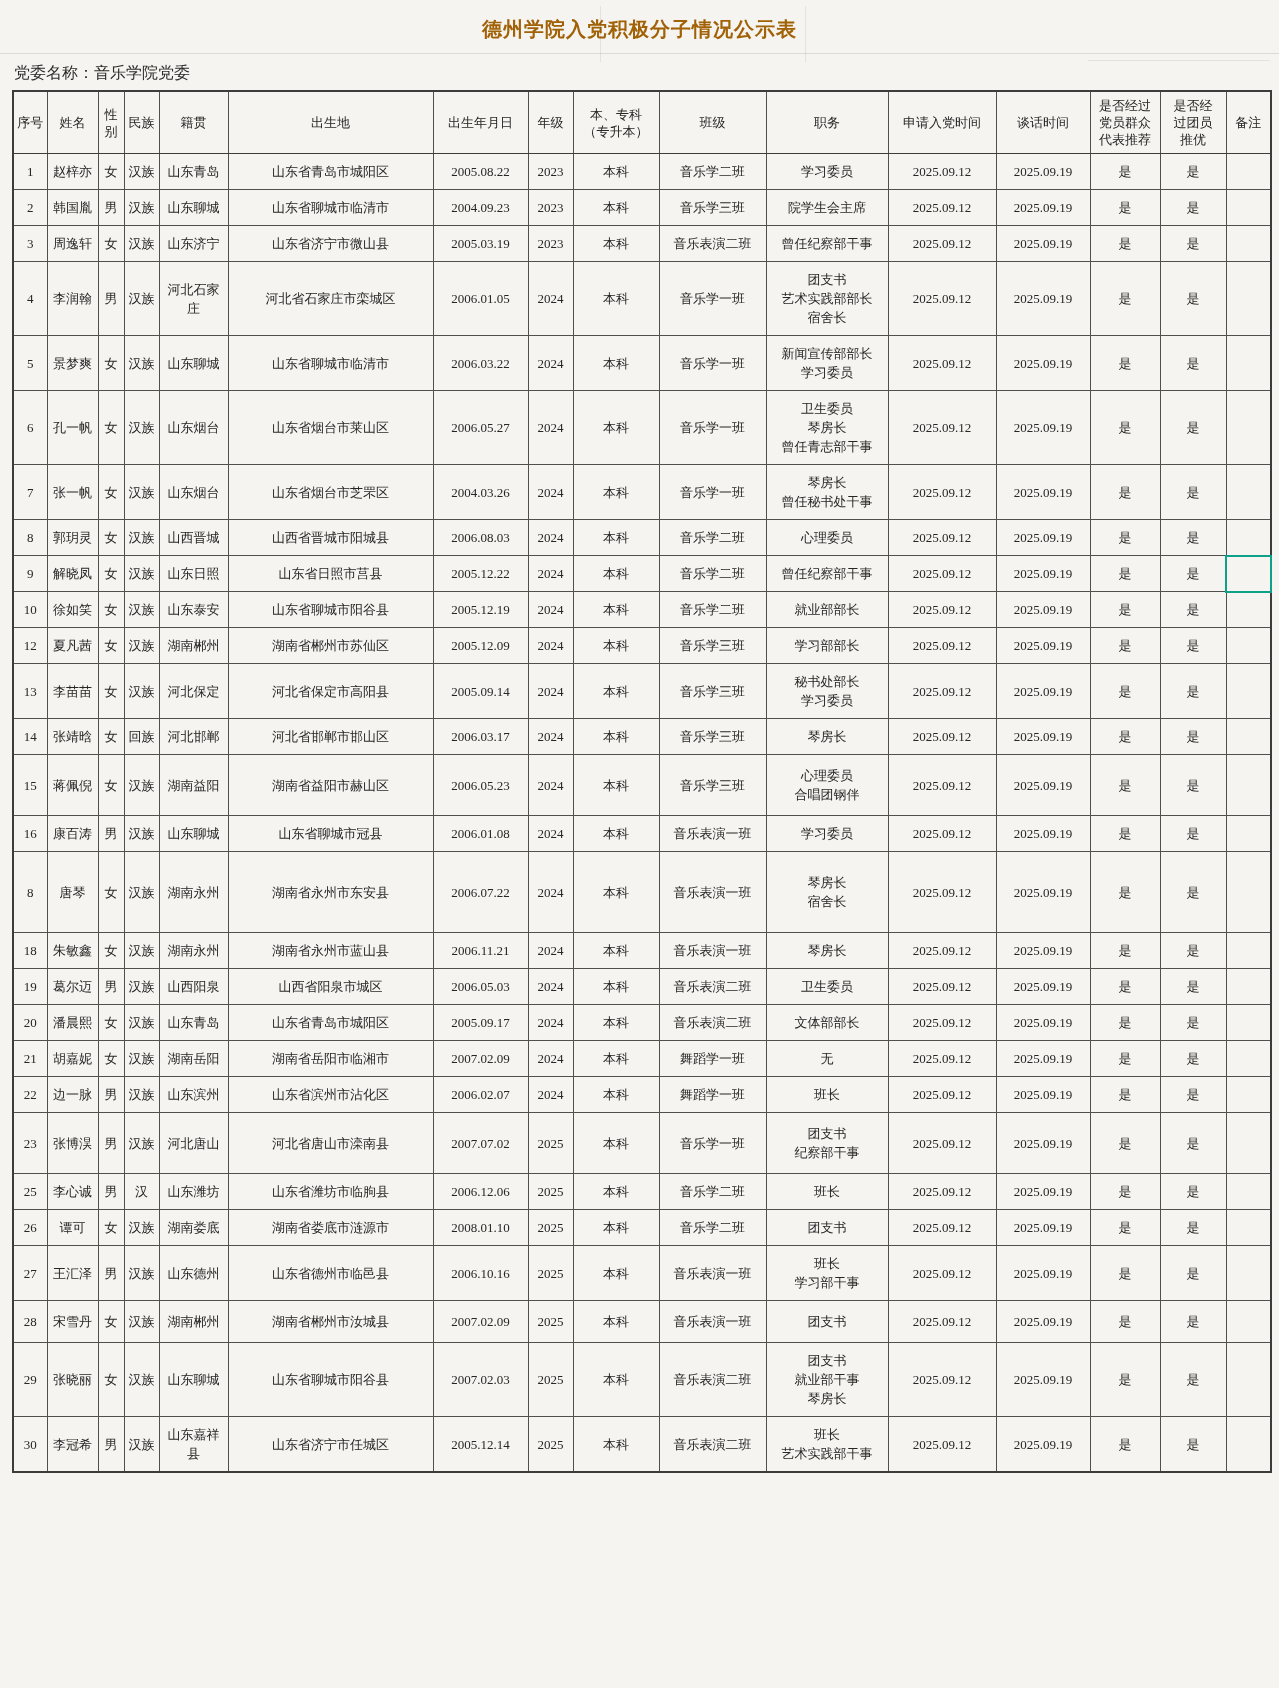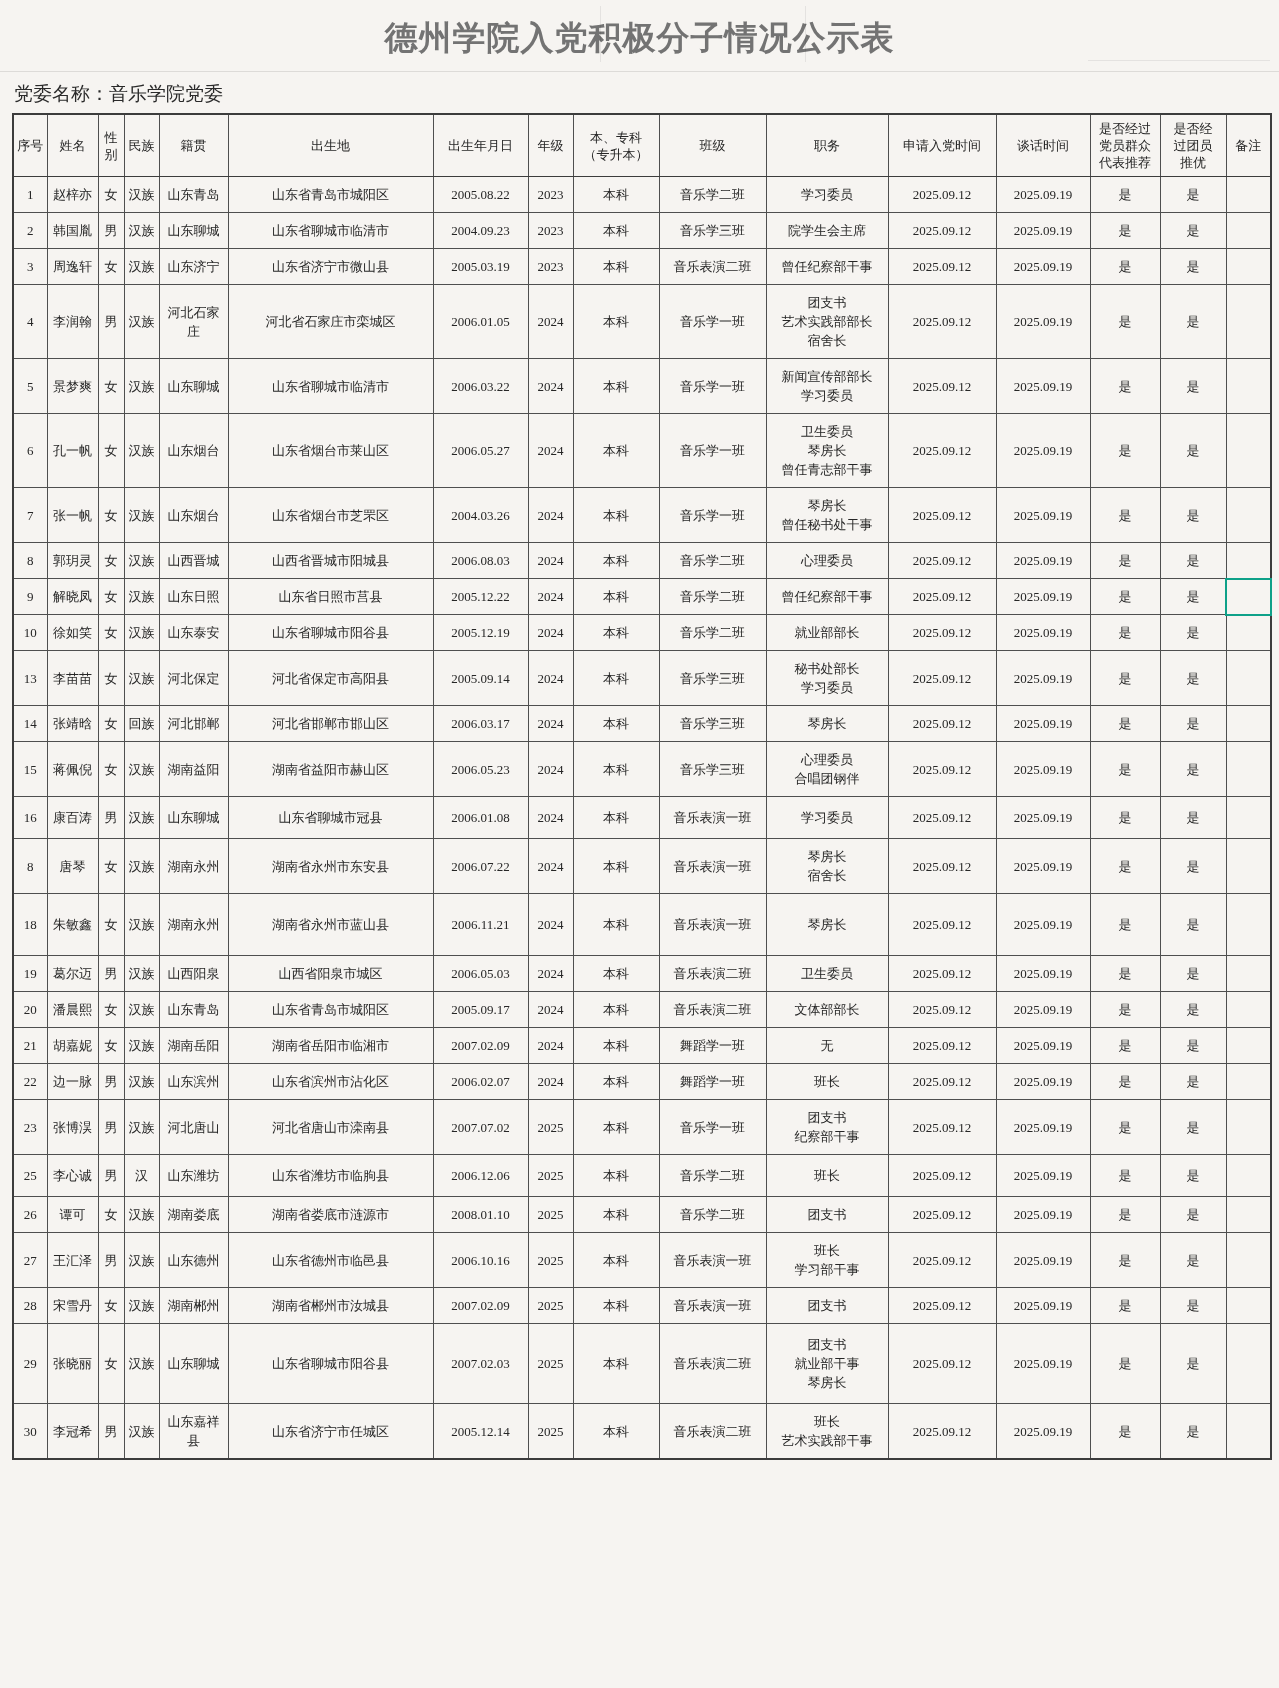--- a/index.html
+++ b/index.html
@@ -11,30 +11,30 @@
     font-family: "Liberation Serif", "DejaVu Serif", serif;
     color: #232323;
     overflow: hidden;
     position: relative;
   }
   .sheet { position: relative; width: 1279px; height: 1688px; }
 
   .title {
     padding-top: 16px;
     text-align: center;
-    font-size: 33px;
+    font-size: 20px;
     font-weight: 700;
     letter-spacing: 1px;
-    color: #737373;
+    color: #a16207;
   }
   .subtitle-row {
     margin: 10px 0 0 0;
     border-top: 1px solid rgba(0,0,0,0.10);
     padding: 9px 0 6px 14px;
-    font-size: 19px;
+    font-size: 16px;
     color: #2a2a2a;
   }
 
   
   .faint-line { position: absolute; background: rgba(0,0,0,0.07); }
   .fl-v1 { left: 600px; top: 6px; width: 1px; height: 56px; }
   .fl-v2 { left: 805px; top: 6px; width: 1px; height: 56px; }
   .fl-h1 { left: 1088px; top: 60px; width: 182px; height: 1px; }
 
   table.grid {
@@ -325,20 +325,38 @@
           <td>本科</td>
           <td>音乐学二班</td>
           <td>就业部部长</td>
           <td>2025.09.12</td>
           <td>2025.09.19</td>
           <td>是</td>
           <td>是</td>
           <td></td>
         </tr>
         <tr>
+          <td>12</td>
+          <td>夏凡茜</td>
+          <td>女</td>
+          <td>汉族</td>
+          <td>湖南郴州</td>
+          <td>湖南省郴州市苏仙区</td>
+          <td>2005.12.09</td>
+          <td>2024</td>
+          <td>本科</td>
+          <td>音乐学三班</td>
+          <td>学习部部长</td>
+          <td>2025.09.12</td>
+          <td>2025.09.19</td>
+          <td>是</td>
+          <td>是</td>
+          <td></td>
+        </tr>
+        <tr>
           <td>13</td>
           <td>李苗苗</td>
           <td>女</td>
           <td>汉族</td>
           <td>河北保定</td>
           <td>河北省保定市高阳县</td>
           <td>2005.09.14</td>
           <td>2024</td>
           <td>本科</td>
           <td>音乐学三班</td>

